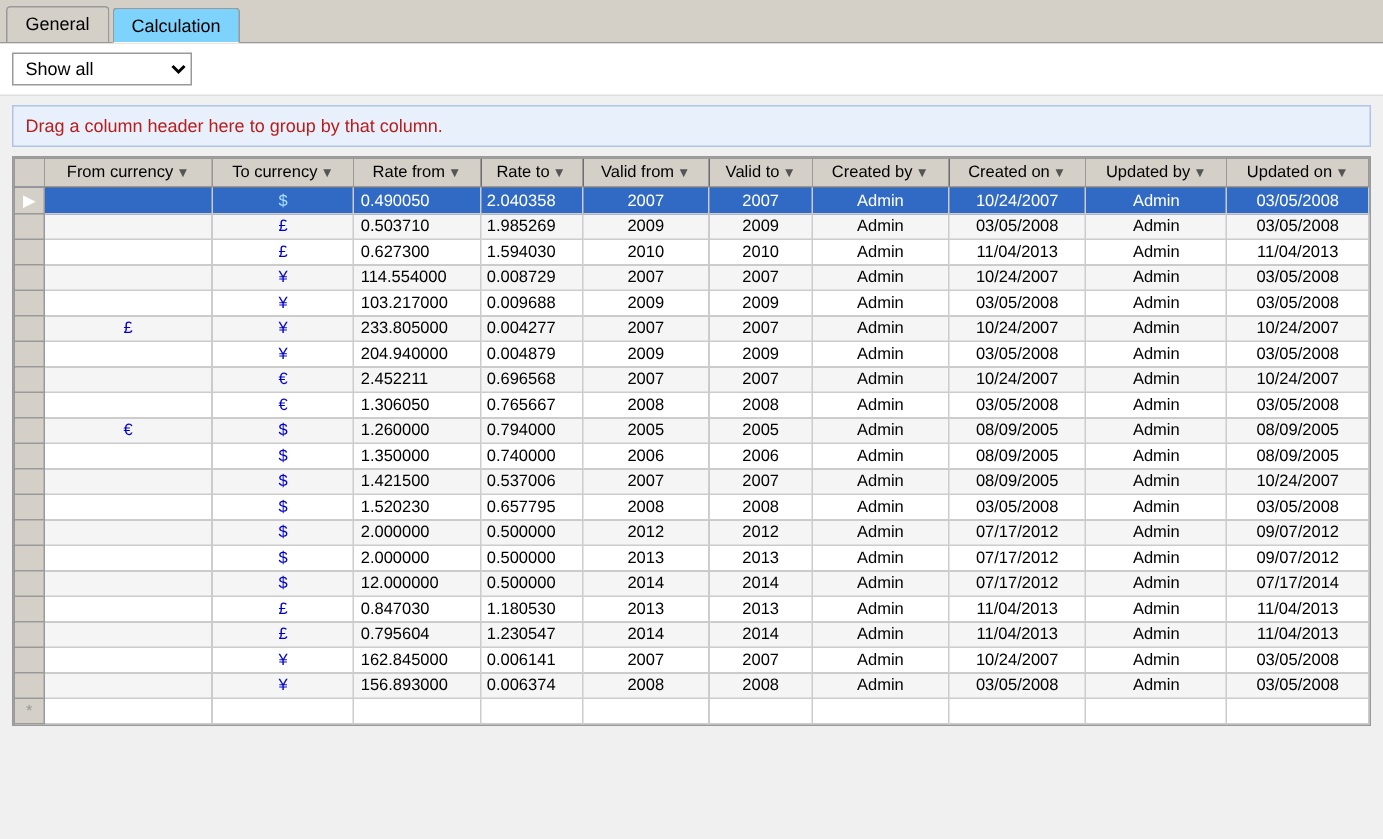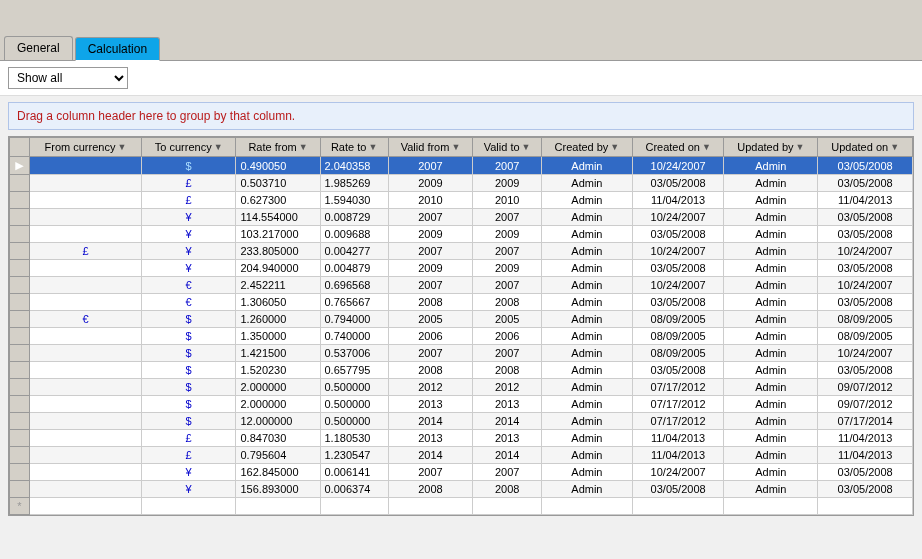--- a/index.html
+++ b/index.html
@@ -12,24 +12,23 @@
       padding: 4px 4px 0;
     }
     .tab {
       padding: 4px 12px;
       border: 1px solid #999;
       border-bottom: none;
       background: #d4d0c8;
       cursor: pointer;
       margin-right: 2px;
       border-radius: 3px 3px 0 0;
-      margin-top: 32px;
     }
     .tab.active {
-      background: #0ea5e9;
+      background: #7dd3fc;
       border-bottom: 1px solid #fff;
       position: relative;
       bottom: -1px;
     }
 
     .toolbar {
       background: #fff;
       padding: 6px 8px;
       border-bottom: 1px solid #ddd;
     }

